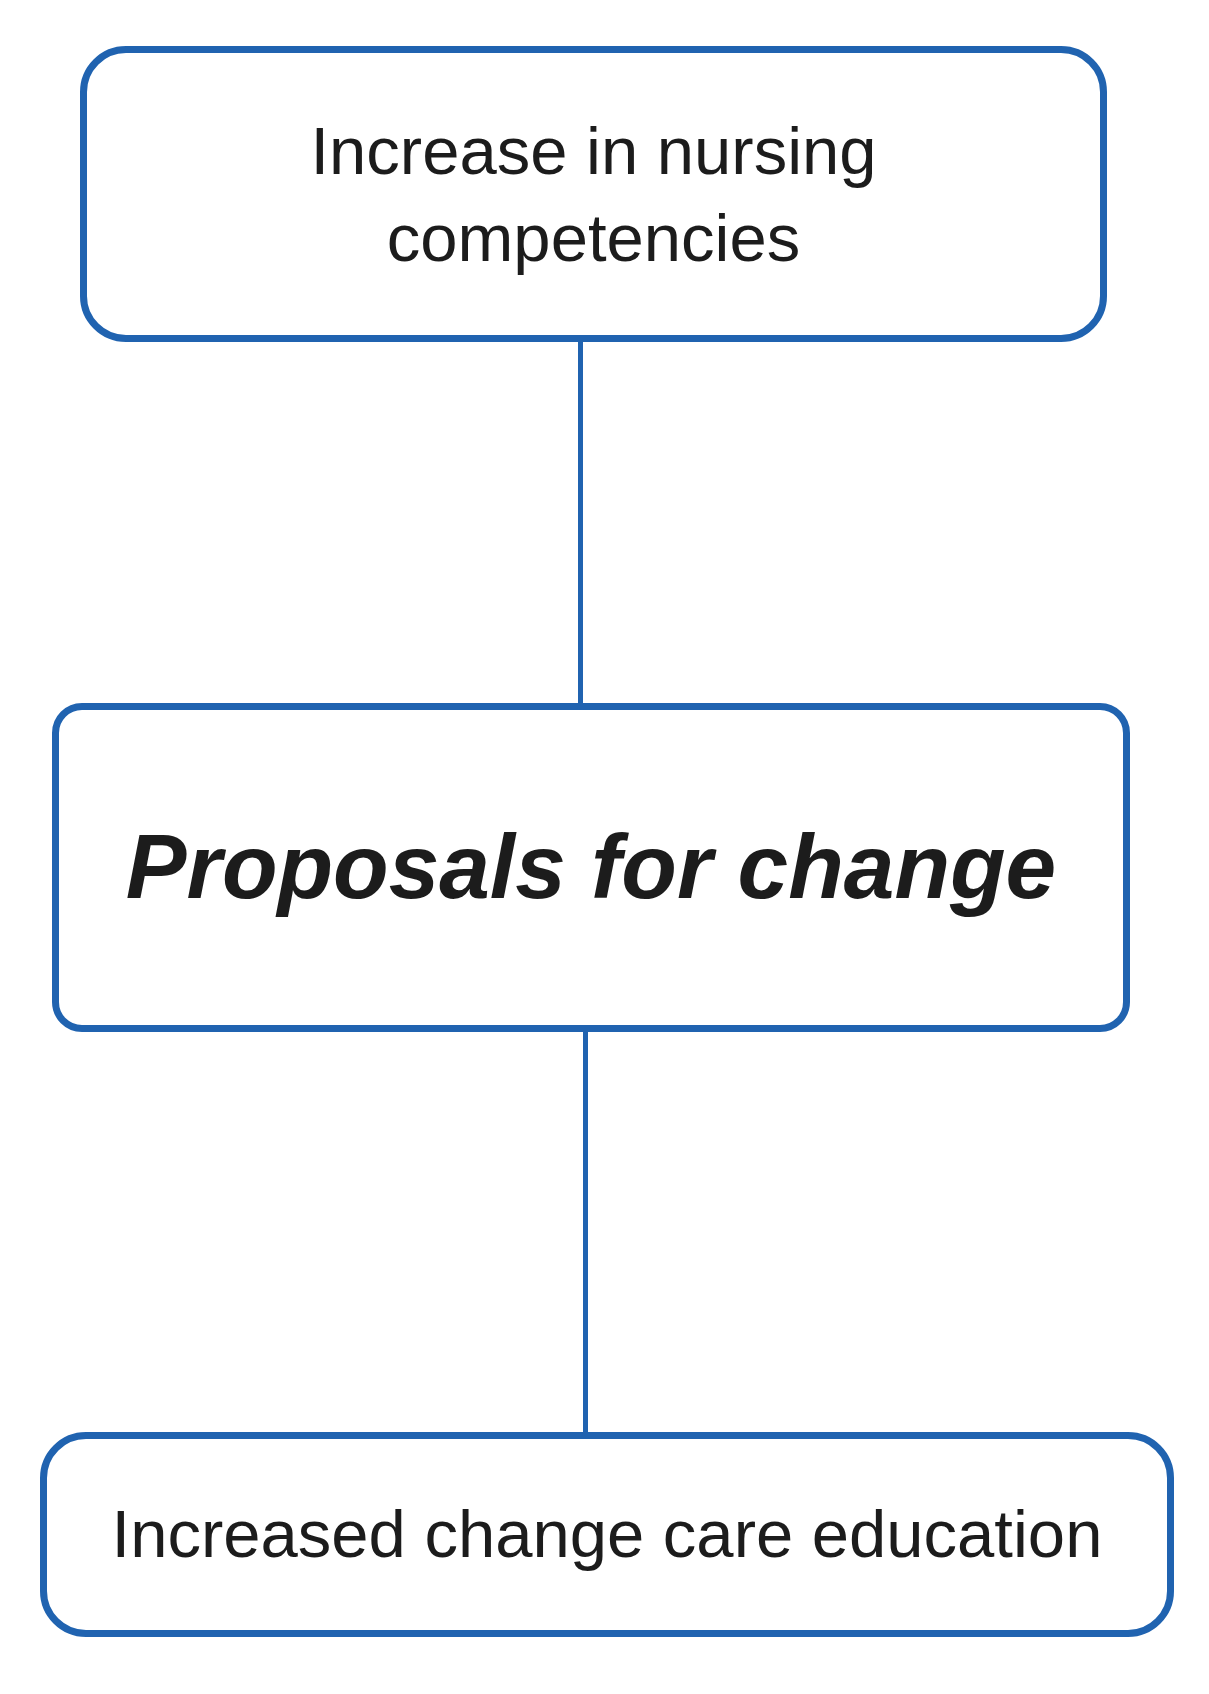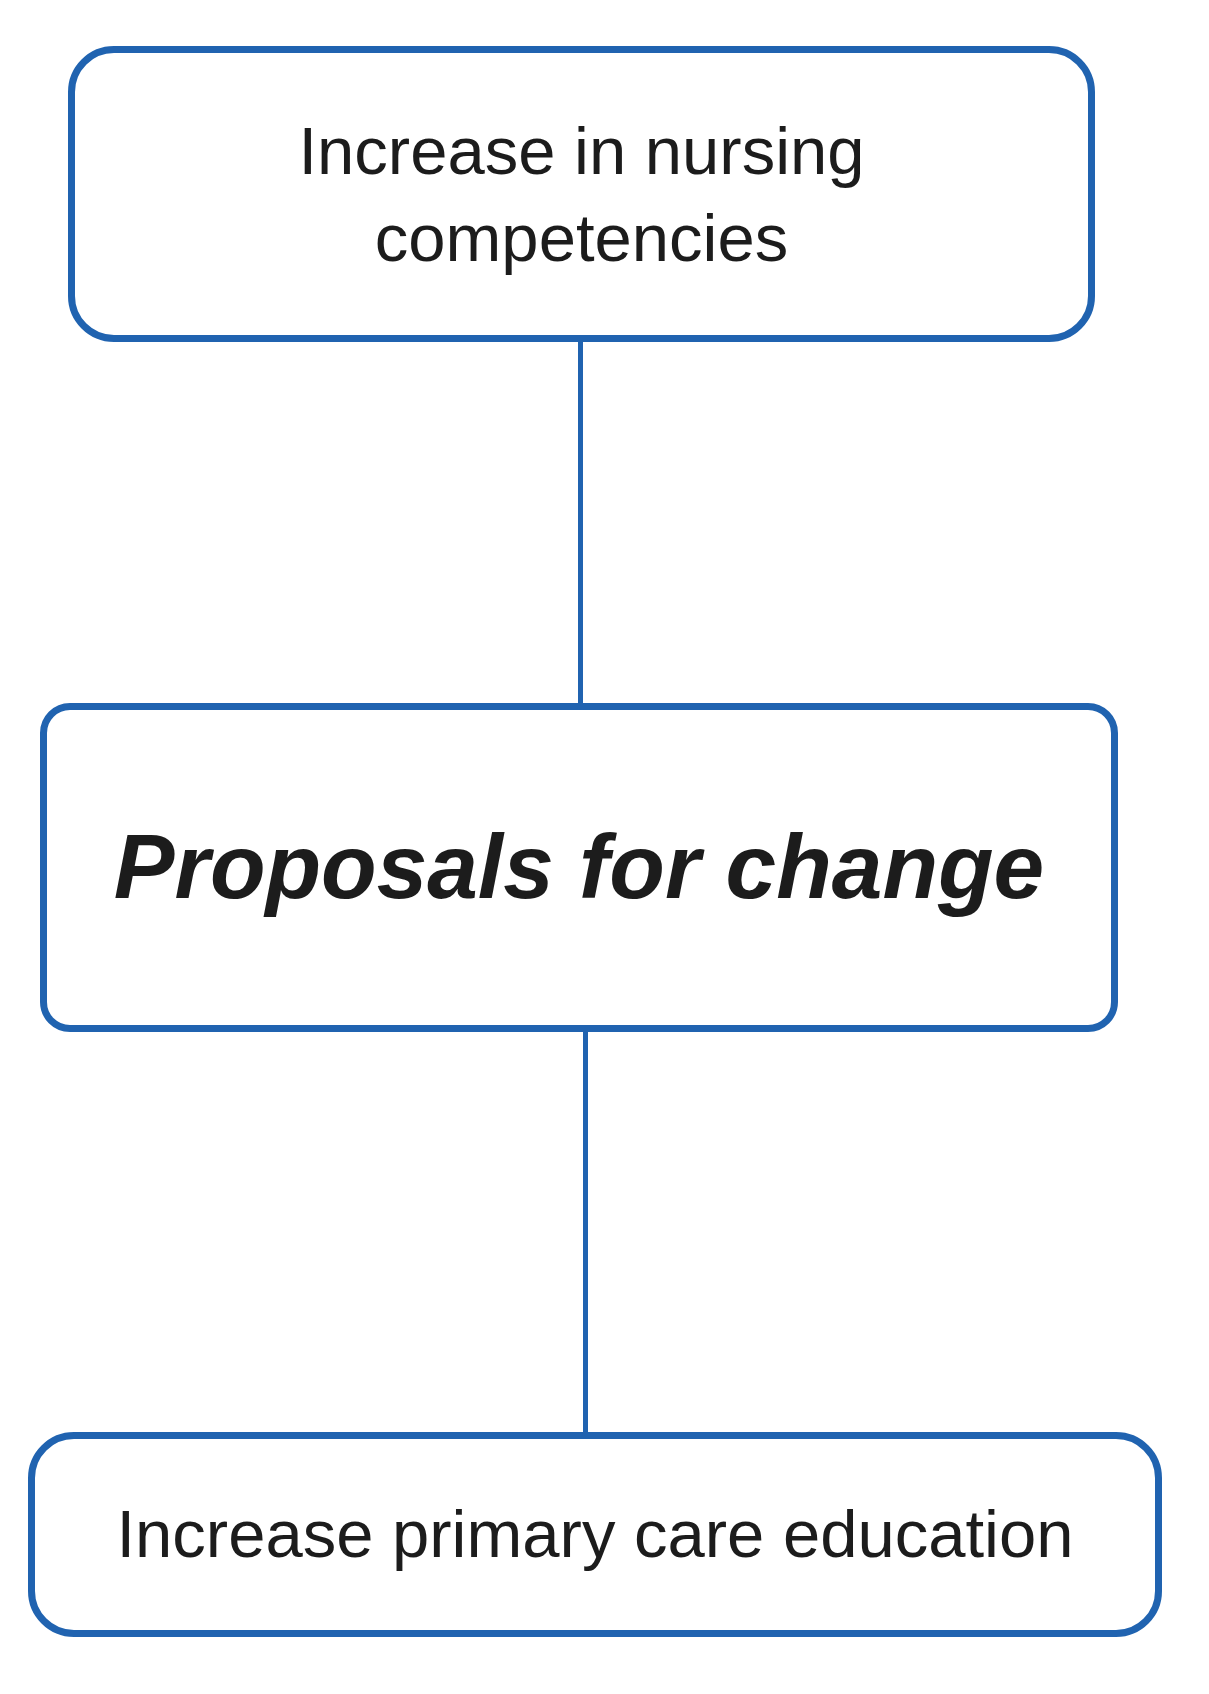--- a/index.html
+++ b/index.html
@@ -24,20 +24,21 @@
   }
   .node {
     position: absolute;
     background: var(--background);
     border: 7px solid var(--accent);
     border-radius: 46px;
     display: flex;
     align-items: center;
     justify-content: center;
     text-align: center;
+    margin-left: 12px;
   }
   .node-top {
     left: 68px;
     top: 46px;
     width: 1027px;
     height: 296px;
   }
   .node-middle {
     left: 40px;
     top: 703px;
@@ -98,16 +99,16 @@
 
   <div class="connector connector-1"></div>
 
   <div class="node node-middle">
     <div class="node-label">Proposals for change</div>
   </div>
 
   <div class="connector connector-2"></div>
 
   <div class="node node-bottom">
-    <div class="node-label">Increase primary care education</div>
+    <div class="node-label">Increased change care education</div>
   </div>
 
 </div>
 
 </body></html>

